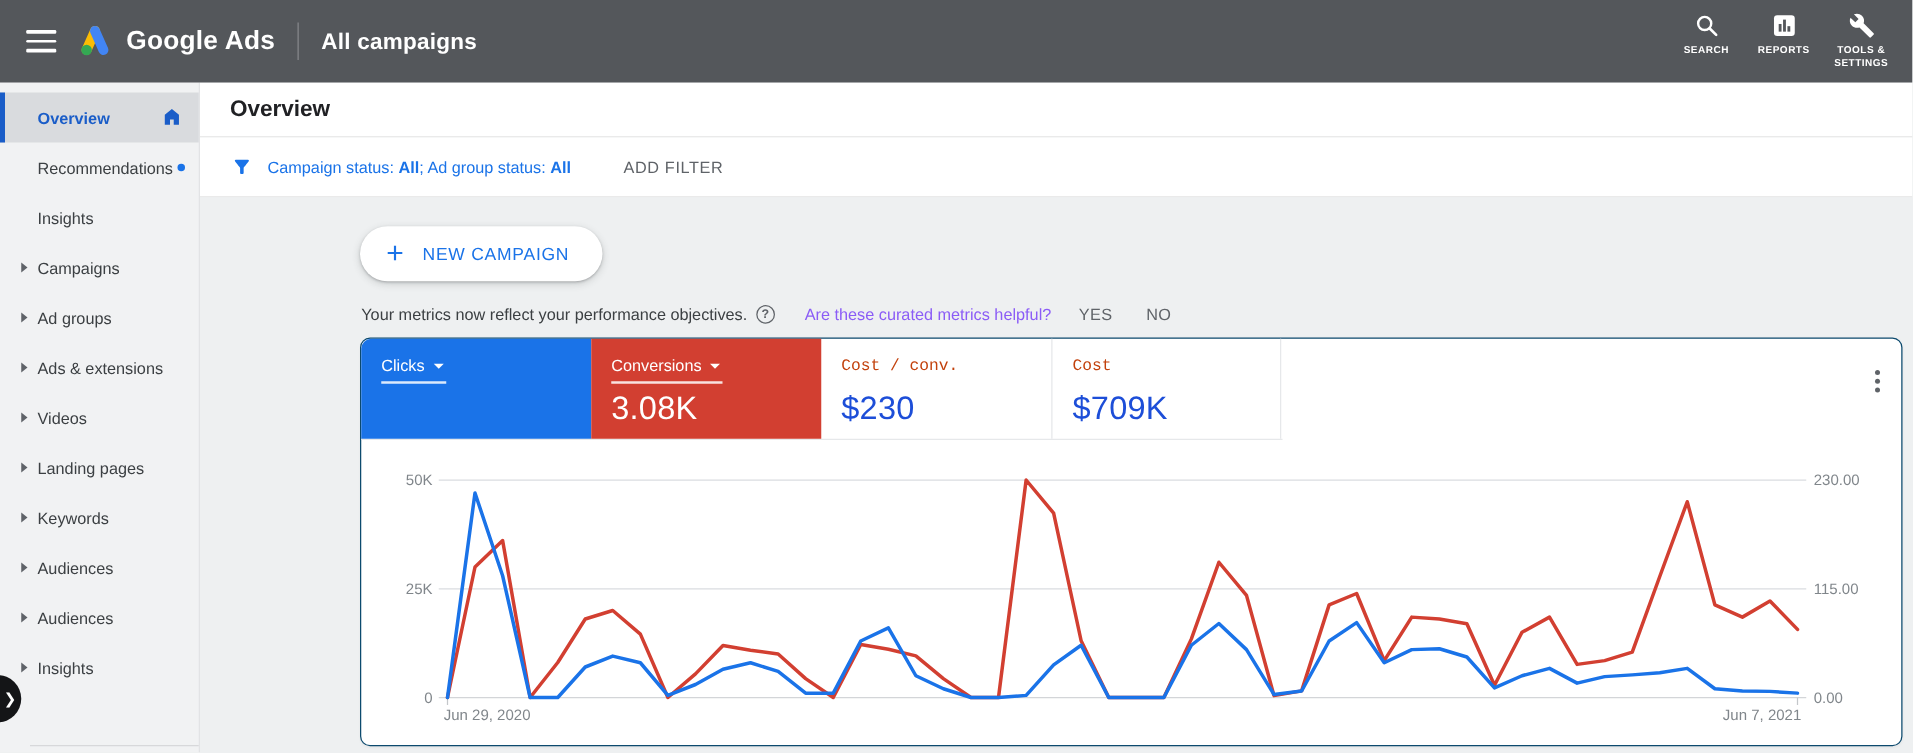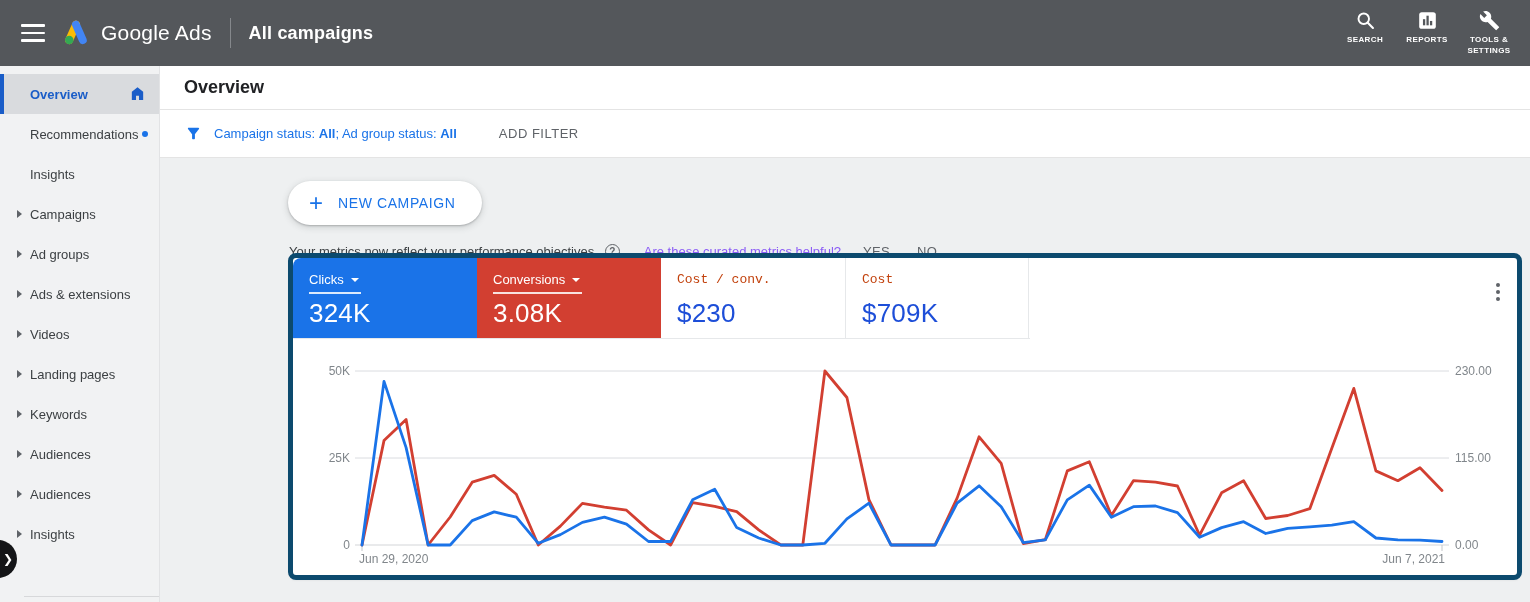--- a/index.html
+++ b/index.html
@@ -6,21 +6,21 @@
   html,body { width:1530px; height:602px; }
   body { font-family:"Liberation Sans","DejaVu Sans",sans-serif; background:#eef0f1; }
   .app { position:relative; width:1530px; height:602px; overflow:hidden; background:#eef0f1; }
 
   
   .top-bar { position:absolute; top:0; left:0; width:100%; height:66px; background:#54575b;
              display:flex; align-items:center; color:#fff; z-index:5; }
   .menu-btn { margin-left:21px; cursor:pointer; }
   .menu-btn span { display:block; width:24px; height:2.5px; background:#fff; border-radius:1px; margin:5px 0; }
   .logo { margin-left:15px; display:flex; align-items:center; }
-  .product-name { font-size:21px; margin-left:9px; letter-spacing:.2px; font-weight:400;text-align:center; }
+  .product-name { font-size:21px; margin-left:9px; letter-spacing:.2px; font-weight:700;text-align:center; }
   .header-divider { width:1px; height:30px; background:#85888c; margin:0 18px; }
   .context-title { font-size:18px; font-weight:700; letter-spacing:.2px; }
   .header-actions { margin-left:auto; display:flex; align-items:flex-start; padding-right:12px; }
   .h-action { width:58px; display:flex; flex-direction:column; align-items:center; cursor:pointer; margin-left:4px; }
   .h-action svg { width:21px; height:21px; margin-bottom:4px; }
   .h-label { font-size:8px; letter-spacing:.4px; text-align:center; line-height:1.3; font-weight:700; }
 
   
   .sidebar { position:absolute; top:66px; left:0; width:160px; height:536px; background:#f1f2f3;
              border-right:1px solid #e2e3e5; padding-top:8px; }
@@ -59,22 +59,22 @@
 
   .notice { position:absolute; left:129px; top:86px; display:flex; align-items:center; font-size:13px; color:#3c4043; }
   .help-icon { width:15px; height:15px; border:1.5px solid #5f6368; border-radius:50%; color:#5f6368;
                font-size:10px; display:flex; align-items:center; justify-content:center; margin-left:7px;
                flex:none; cursor:pointer; font-weight:700; }
   .question { margin-left:24px; color:#8b5cf6; }
   .vote { margin-left:22px; color:#5f6368; letter-spacing:.3px; cursor:pointer; }
   .vote.no { margin-left:27px; }
 
   
-  .card { position:absolute; left:128px; top:95px; width:1234px; height:327px; background:#fff;
-          border:5px solid #0c4a6e; border-radius:8px; box-shadow:0 1px 2px rgba(0,0,0,.04); }
+  .card { position:absolute; left:128px; top:112px; width:1234px; height:327px; background:#fff;
+          border:1px solid #0c4a6e; border-radius:8px; box-shadow:0 1px 2px rgba(0,0,0,.04); }
   .tiles { display:flex; width:737px; height:81px; border-bottom:1px solid #e6e8ea; }
   .tile { width:184px; padding:14px 16px 12px; display:flex; flex-direction:column; justify-content:space-between; }
   .tile.blue { background:#1a73e8; color:#fff; border-top-left-radius:8px; cursor:pointer; }
   .tile.red { background:#d23f31; color:#fff; cursor:pointer; }
   .t-label-row { display:inline-flex; align-items:center; gap:7px; padding-bottom:5px; font-size:13px; align-self:flex-start; }
   .tile.blue .t-label-row, .tile.red .t-label-row { border-bottom:2px solid rgba(255,255,255,.85); padding-right:2px; }
   .t-caret { width:0; height:0; border-top:4.5px solid #fff; border-left:4.5px solid transparent;
              border-right:4.5px solid transparent; margin-top:1px; }
   .t-value { font-size:26px; letter-spacing:.2px; line-height:1; }
   .tile.plain .t-label-row { color:#c2410c;font-family:Liberation Mono, monospace; }
@@ -226,21 +226,20 @@
         <span class="vote no">NO</span>
       </div>
 
       <section class="card">
         <div class="tiles">
           <div class="tile blue">
             <span class="t-label-row">
               <span>Clicks</span>
               <span class="t-caret"></span>
             </span>
-            <span class="t-value">324K</span>
           </div>
           <div class="tile red">
             <span class="t-label-row">
               <span>Conversions</span>
               <span class="t-caret"></span>
             </span>
             <span class="t-value">3.08K</span>
           </div>
           <div class="tile plain">
             <span class="t-label-row">

